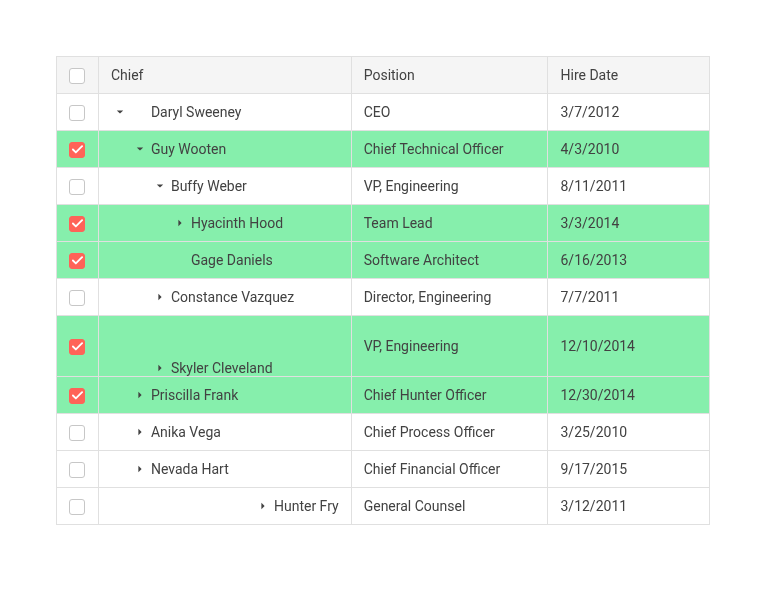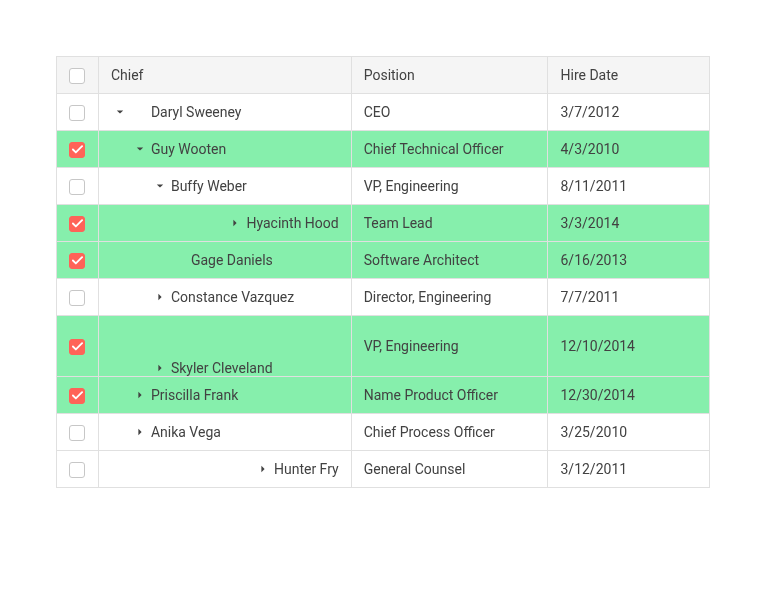--- a/index.html
+++ b/index.html
@@ -175,21 +175,21 @@
         <td class="col-position">VP, Engineering</td>
         <td class="col-hire">8/11/2011</td>
       </tr>
       <tr class="row-selected">
         <td class="col-check"><span class="checkbox checked">
             <svg viewBox="0 0 12 12">
               <path d="M1 6 L4.2 9.2 L11 2.4" stroke="#ffffff" stroke-width="2" fill="none" stroke-linecap="round" stroke-linejoin="round"></path>
             </svg>
           </span></td>
         <td class="col-name">
-          <div class="name-cell" style="padding-left: 64px; justify-content: flex-end;">
+          <div class="name-cell" style="padding-left: 64px;">
             <span class="expand-icon">
               <svg viewBox="0 0 10 10">
                 <path d="M3 1 L7 5 L3 9 Z"></path>
               </svg>
             </span>
             <span class="name-text">Hyacinth Hood</span>
           </div>
         </td>
         <td class="col-position">Team Lead</td>
         <td class="col-hire">3/3/2014</td>
@@ -252,37 +252,52 @@
         <td class="col-name">
           <div class="name-cell" style="padding-left: 24px;">
             <span class="expand-icon">
               <svg viewBox="0 0 10 10">
                 <path d="M3 1 L7 5 L3 9 Z"></path>
               </svg>
             </span>
             <span class="name-text">Priscilla Frank</span>
           </div>
         </td>
-        <td class="col-position">Name Product Officer</td>
+        <td class="col-position">Chief Hunter Officer</td>
         <td class="col-hire">12/30/2014</td>
       </tr>
       <tr>
         <td class="col-check"><span class="checkbox"></span></td>
         <td class="col-name">
           <div class="name-cell" style="padding-left: 24px;">
             <span class="expand-icon">
               <svg viewBox="0 0 10 10">
                 <path d="M3 1 L7 5 L3 9 Z"></path>
               </svg>
             </span>
             <span class="name-text">Anika Vega</span>
           </div>
         </td>
         <td class="col-position">Chief Process Officer</td>
         <td class="col-hire">3/25/2010</td>
+      </tr>
+      <tr>
+        <td class="col-check"><span class="checkbox"></span></td>
+        <td class="col-name">
+          <div class="name-cell" style="padding-left: 24px;">
+            <span class="expand-icon">
+              <svg viewBox="0 0 10 10">
+                <path d="M3 1 L7 5 L3 9 Z"></path>
+              </svg>
+            </span>
+            <span class="name-text">Nevada Hart</span>
+          </div>
+        </td>
+        <td class="col-position">Chief Financial Officer</td>
+        <td class="col-hire">9/17/2015</td>
       </tr>
       <tr>
         <td class="col-check"><span class="checkbox"></span></td>
         <td class="col-name">
           <div class="name-cell" style="padding-left: 24px; justify-content: flex-end;">
             <span class="expand-icon">
               <svg viewBox="0 0 10 10">
                 <path d="M3 1 L7 5 L3 9 Z"></path>
               </svg>
             </span>

